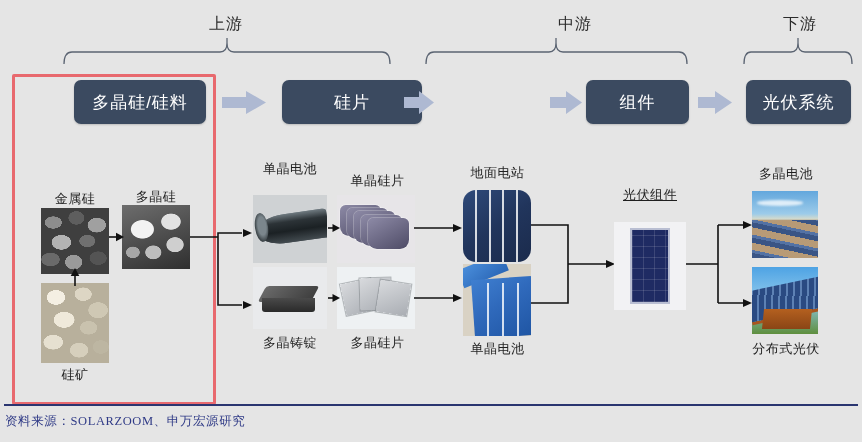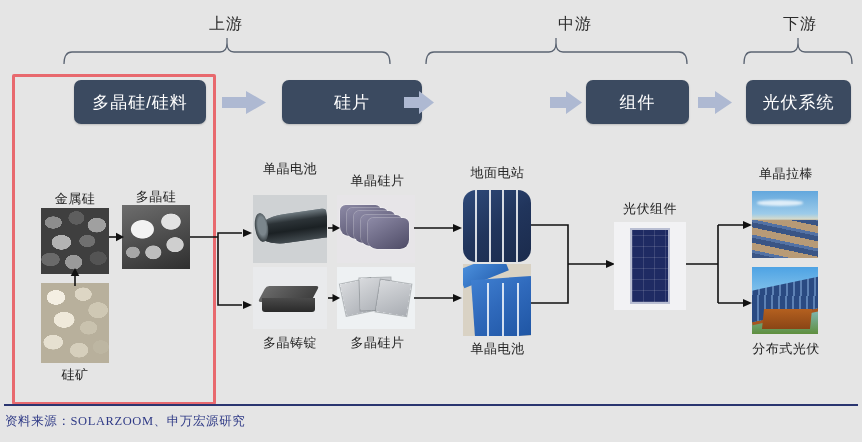--- a/index.html
+++ b/index.html
@@ -423,35 +423,35 @@
     <svg width="84" height="92" viewBox="0 0 84 92">
       <path d="M0,7 L37,7 L37,85 L0,85" stroke="#111" stroke-width="1.6" fill="none"></path>
       <path d="M37,46 L76,46" stroke="#111" stroke-width="1.6" fill="none"></path>
       <path d="M84,46 L75,42 L75,50 Z" fill="#111"></path>
     </svg>
   </div>
 
   <div class="thumb ph-module" style="left:614px; top:222px; width:72px; height:88px;">
     <div class="panel"></div>
   </div>
-  <div class="cap" style="left:607px; top:200px; width:86px;">光伏组件</div>
+  <div class="cap" style="left:607px; top:186px; width:86px;text-decoration:underline;">光伏组件</div>
 
   <div class="conn" style="left:686px; top:218px; width:66px; height:92px;">
     <svg width="66" height="92" viewBox="0 0 66 92">
       <path d="M0,46 L32,46 M32,7 L32,85 M32,7 L57,7 M32,85 L57,85" stroke="#111" stroke-width="1.6" fill="none"></path>
       <path d="M66,7 L57,3 L57,11 Z" fill="#111"></path>
       <path d="M66,85 L57,81 L57,89 Z" fill="#111"></path>
     </svg>
   </div>
 
   <div class="thumb ph-ground" style="left:752px; top:191px; width:66px; height:67px;">
     <div class="cloud"></div>
     <div class="rows"></div>
   </div>
-  <div class="cap" style="left:745px; top:165px; width:82px;">单晶拉棒</div>
+  <div class="cap" style="left:745px; top:165px; width:82px;">多晶电池</div>
 
   <div class="thumb ph-dist" style="left:752px; top:267px; width:66px; height:67px;">
     <div class="sun"></div>
     <div class="roof"></div>
     <div class="wall"></div>
   </div>
   <div class="cap" style="left:738px; top:340px; width:96px;">分布式光伏</div>
 
   <div class="footer-rule"></div>
   <div class="footer-text">资料来源：SOLARZOOM、申万宏源研究</div>

